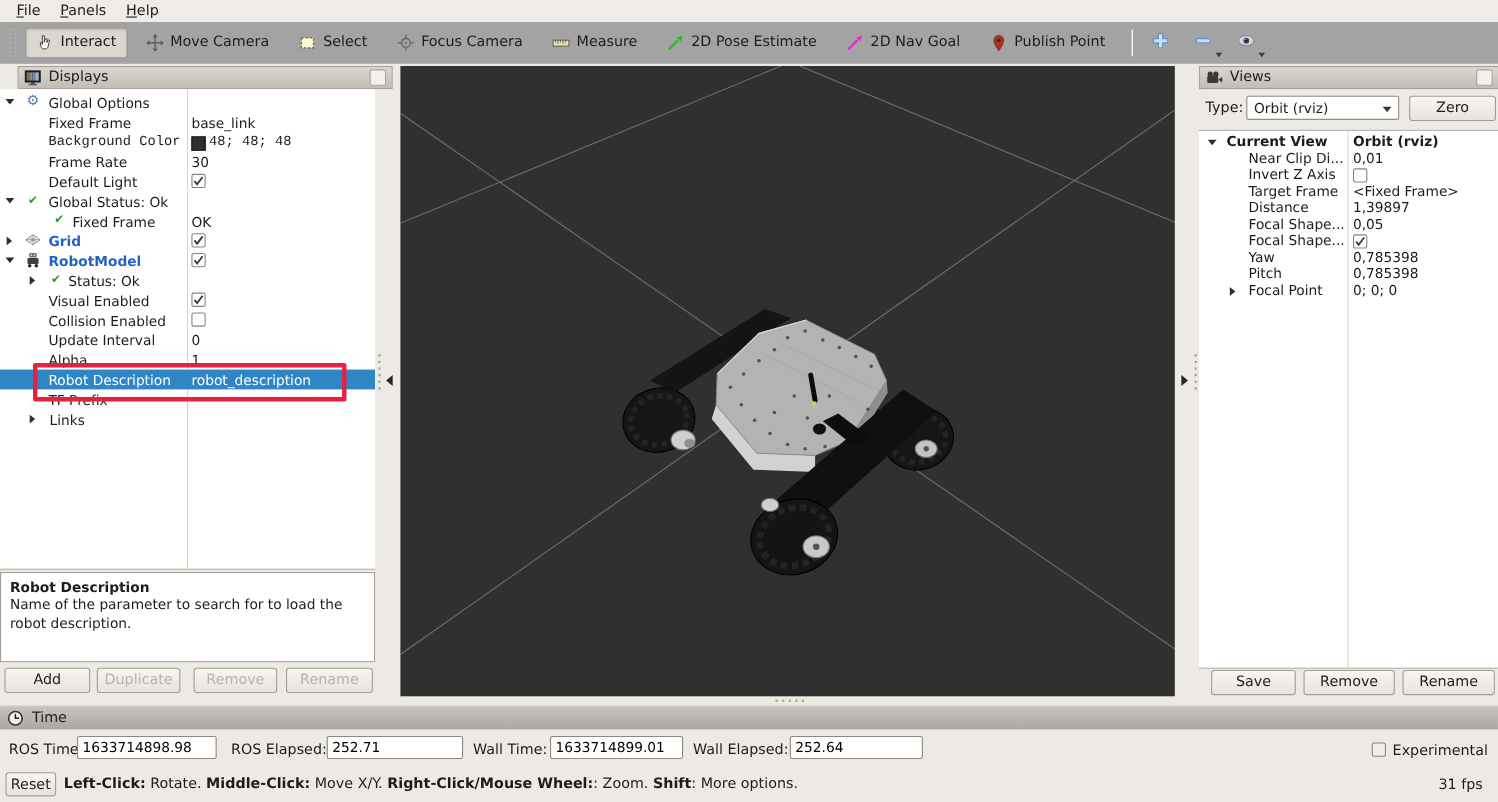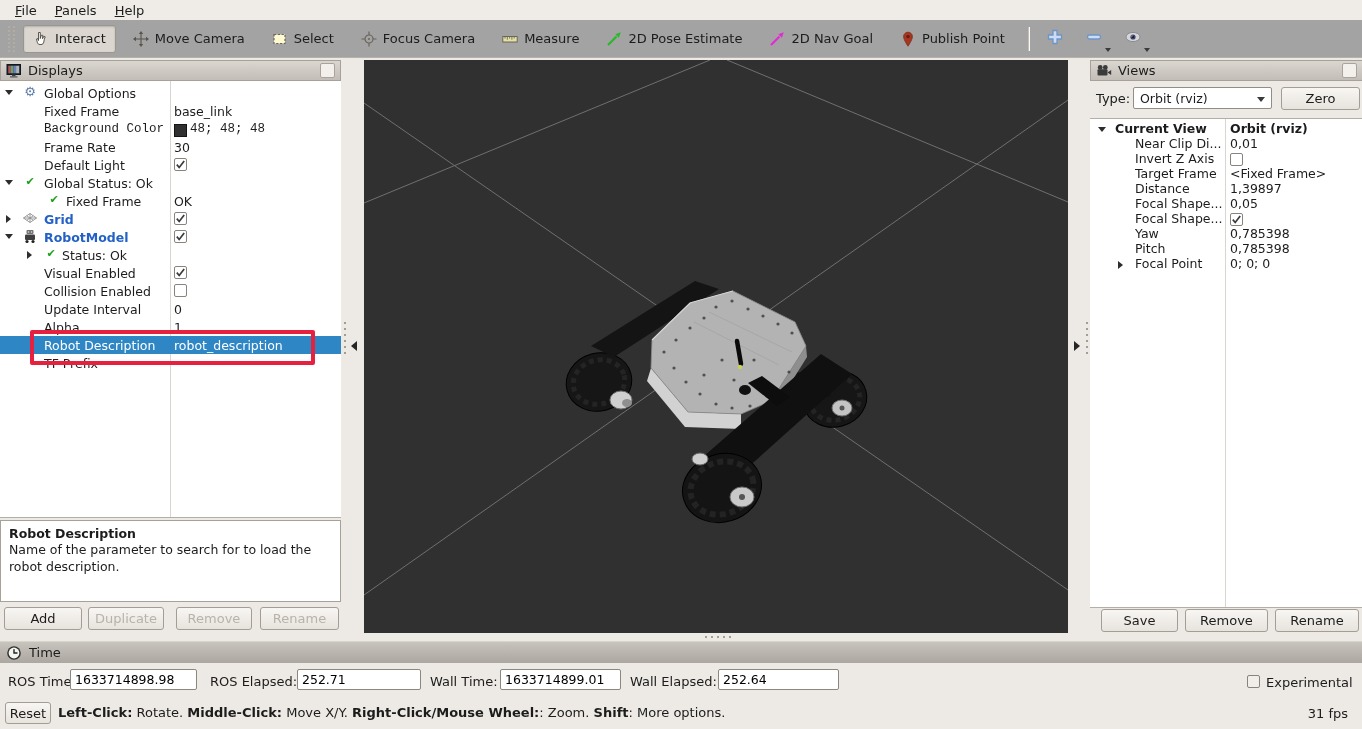--- a/index.html
+++ b/index.html
@@ -187,21 +187,21 @@
           <rect x="2.5" y="7" width="13" height="4" rx="2" fill="#ccdcf2" stroke="#6e95c8" stroke-width="1.3"></rect>
         </svg></span><span class="caret"></span></button>
     <button class="icon-btn"><span><svg width="18" height="18" viewBox="0 0 18 18">
           <ellipse cx="9" cy="9" rx="7" ry="4.6" fill="#d6d6da" stroke="#8b8b90" stroke-width="1"></ellipse>
           <circle cx="9" cy="9" r="2.6" fill="#3c4668"></circle>
           <circle cx="9" cy="9" r="1.1" fill="#14141c"></circle>
           <circle cx="8" cy="8" r="0.6" fill="#cfd3e0"></circle>
         </svg></span><span class="caret"></span></button>
   </div>
 
-<div class="panel-header" style="left:0;top:60px;width:341px;">
+<div class="panel-header" style="left:16px;top:60px;width:341px;">
   <span class="ticon" style="position:static;">
       <svg width="16" height="16" viewBox="0 0 16 16">
         <rect x="1" y="1.5" width="13.5" height="10" fill="#1d2a36" stroke="#10171e"></rect>
         <rect x="2.3" y="2.8" width="2.6" height="7.4" fill="#b65656"></rect>
         <rect x="4.9" y="2.8" width="2.6" height="7.4" fill="#6aa06a"></rect>
         <rect x="7.5" y="2.8" width="2.6" height="7.4" fill="#7080b8"></rect>
         <rect x="10.1" y="2.8" width="3.1" height="7.4" fill="#b0b4b8"></rect>
         <rect x="6" y="11.5" width="3.5" height="1.8" fill="#444"></rect>
         <rect x="4" y="13.3" width="7.5" height="1.2" fill="#555"></rect>
       </svg>
@@ -307,20 +307,24 @@
     <div class="trow" style="top: 237px;">
       <span class="lbl" style="left: 44px;">Alpha</span>
       <span class="val" style="left: 174px;">1</span>
     </div>
     <div class="trow sel" style="top: 255px;">
       <span class="lbl" style="left: 44px;">Robot Description</span>
       <span class="val" style="left: 174px;">robot_description</span>
     </div>
     <div class="trow" style="top: 273px;">
       <span class="lbl" style="left: 44px;">TF Prefix</span>
+    </div>
+    <div class="trow" style="top: 291px;">
+      <span class="exp r" style="left: 27px;"></span>
+      <span class="lbl" style="left: 45px;">Links</span>
     </div>
   </div>
 <div id="desc-box">
   <div class="b">Robot Description</div>
   <div>Name of the parameter to search for to load the robot description.</div>
 </div>
 <div id="displays-buttons">
     <button class="btn" style="left: 4px; width: 78px; top: 607px;">Add</button>
     <button class="btn" disabled="" style="left: 88px; width: 76px; top: 607px;">Duplicate</button>
     <button class="btn" disabled="" style="left: 176px; width: 76px; top: 607px;">Remove</button>

